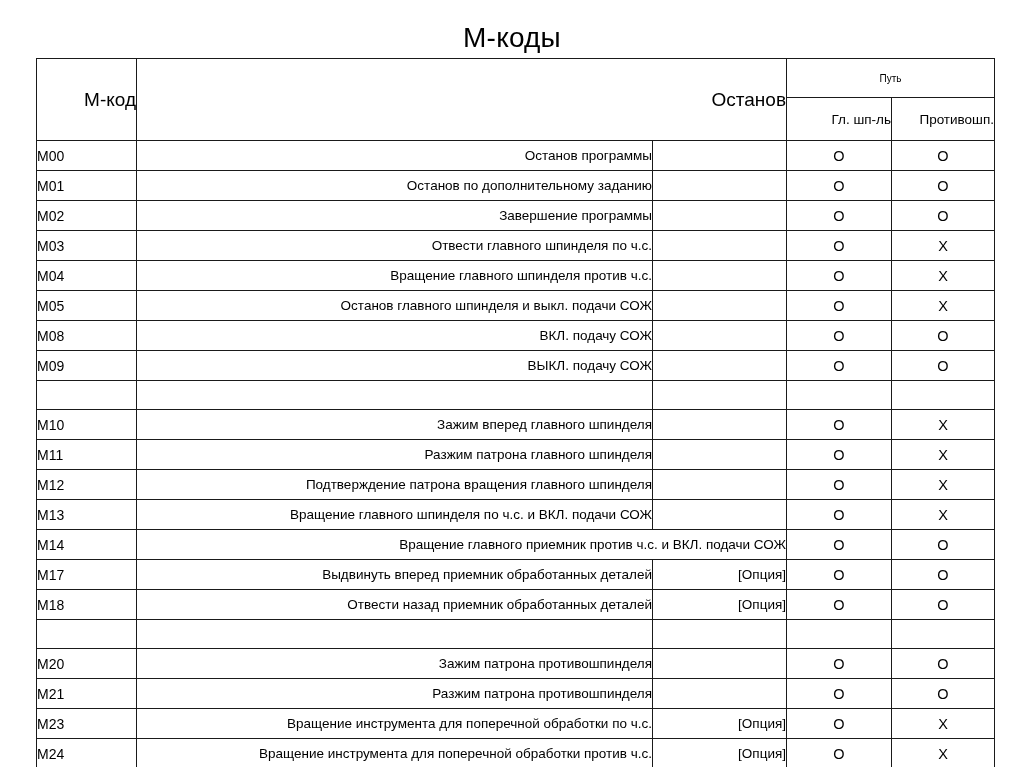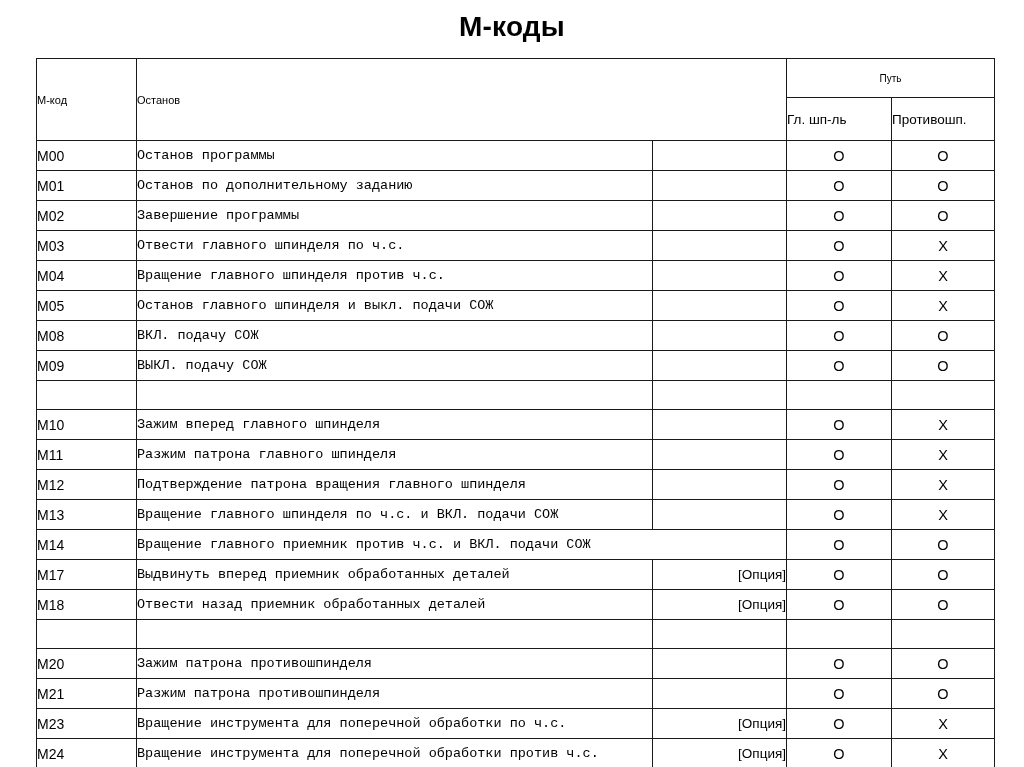--- a/index.html
+++ b/index.html
@@ -17,24 +17,24 @@
   }
   .page {
     position: relative;
     width: 1024px;
     height: 767px;
     box-sizing: border-box;
   }
   .page-title {
     text-align: center;
     font-size: 28px;
-    font-weight: bold;
+    font-weight: normal;
     letter-spacing: 0.2px;
     margin: 0;
-    padding-top: 8px;
+    padding-top: 19px;
     height: 44px;
     line-height: 38px;
     color: #000000;
   }
   .table-wrap {
     position: absolute;
     left: 36px;
     top: 58px;
     width: 958px;
   }
@@ -54,47 +54,46 @@
   
   col.c-code   { width: 100px; }
   col.c-func   { width: 516px; }
   col.c-opt    { width: 134px; }
   col.c-main   { width: 105px; }
   col.c-counter{ width: 103px; }
 
   
   .hdr-cell {
     height: 80px;
-    text-align: left;
-    font-size: 11px;
+    text-align: right;
+    font-size: 19px;
   }
   .hdr-path-group {
     height: 38px;
     text-align: center;
     font-size: 10px;
   }
   .hdr-sub {
     height: 42px;
-    text-align: left;
+    text-align: right;
     font-size: 13.5px;
   }
   
   tbody tr { height: 29px; }
   td.code {
     text-align: left;
     font-size: 14px;
     height: 29px;
   }
   td.func {
-    text-align: left;
+    text-align: right;
     padding-left: 6px;
     font-size: 13.5px;
     white-space: nowrap;
     height: 29px;
-    font-family: Liberation Mono, monospace;
   }
   td.opt {
     text-align: right;
     font-size: 13.5px;
     height: 29px;
   }
   td.mark {
     text-align: center;
     font-size: 14.5px;
     height: 29px;

